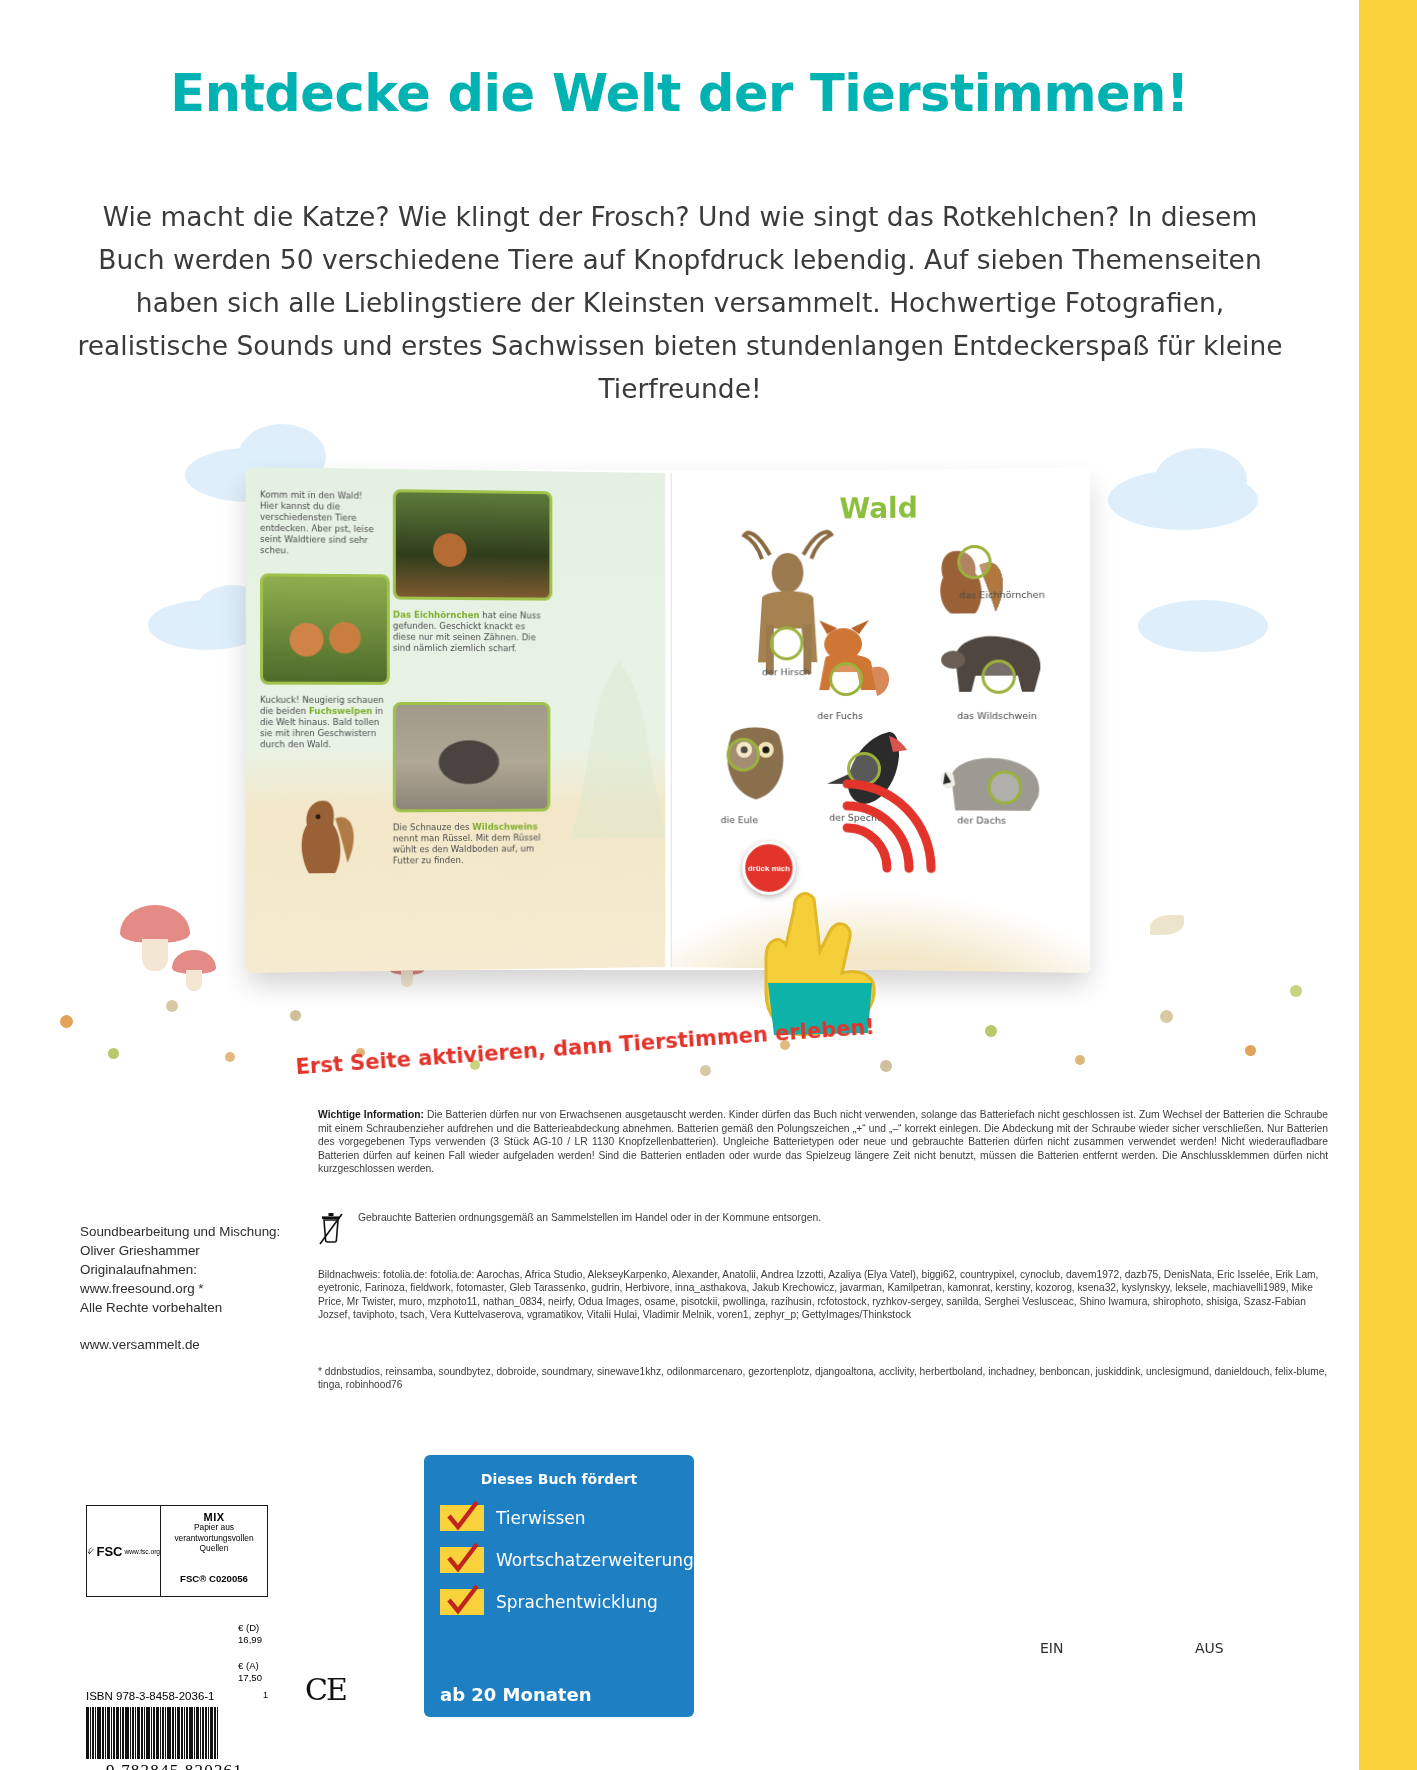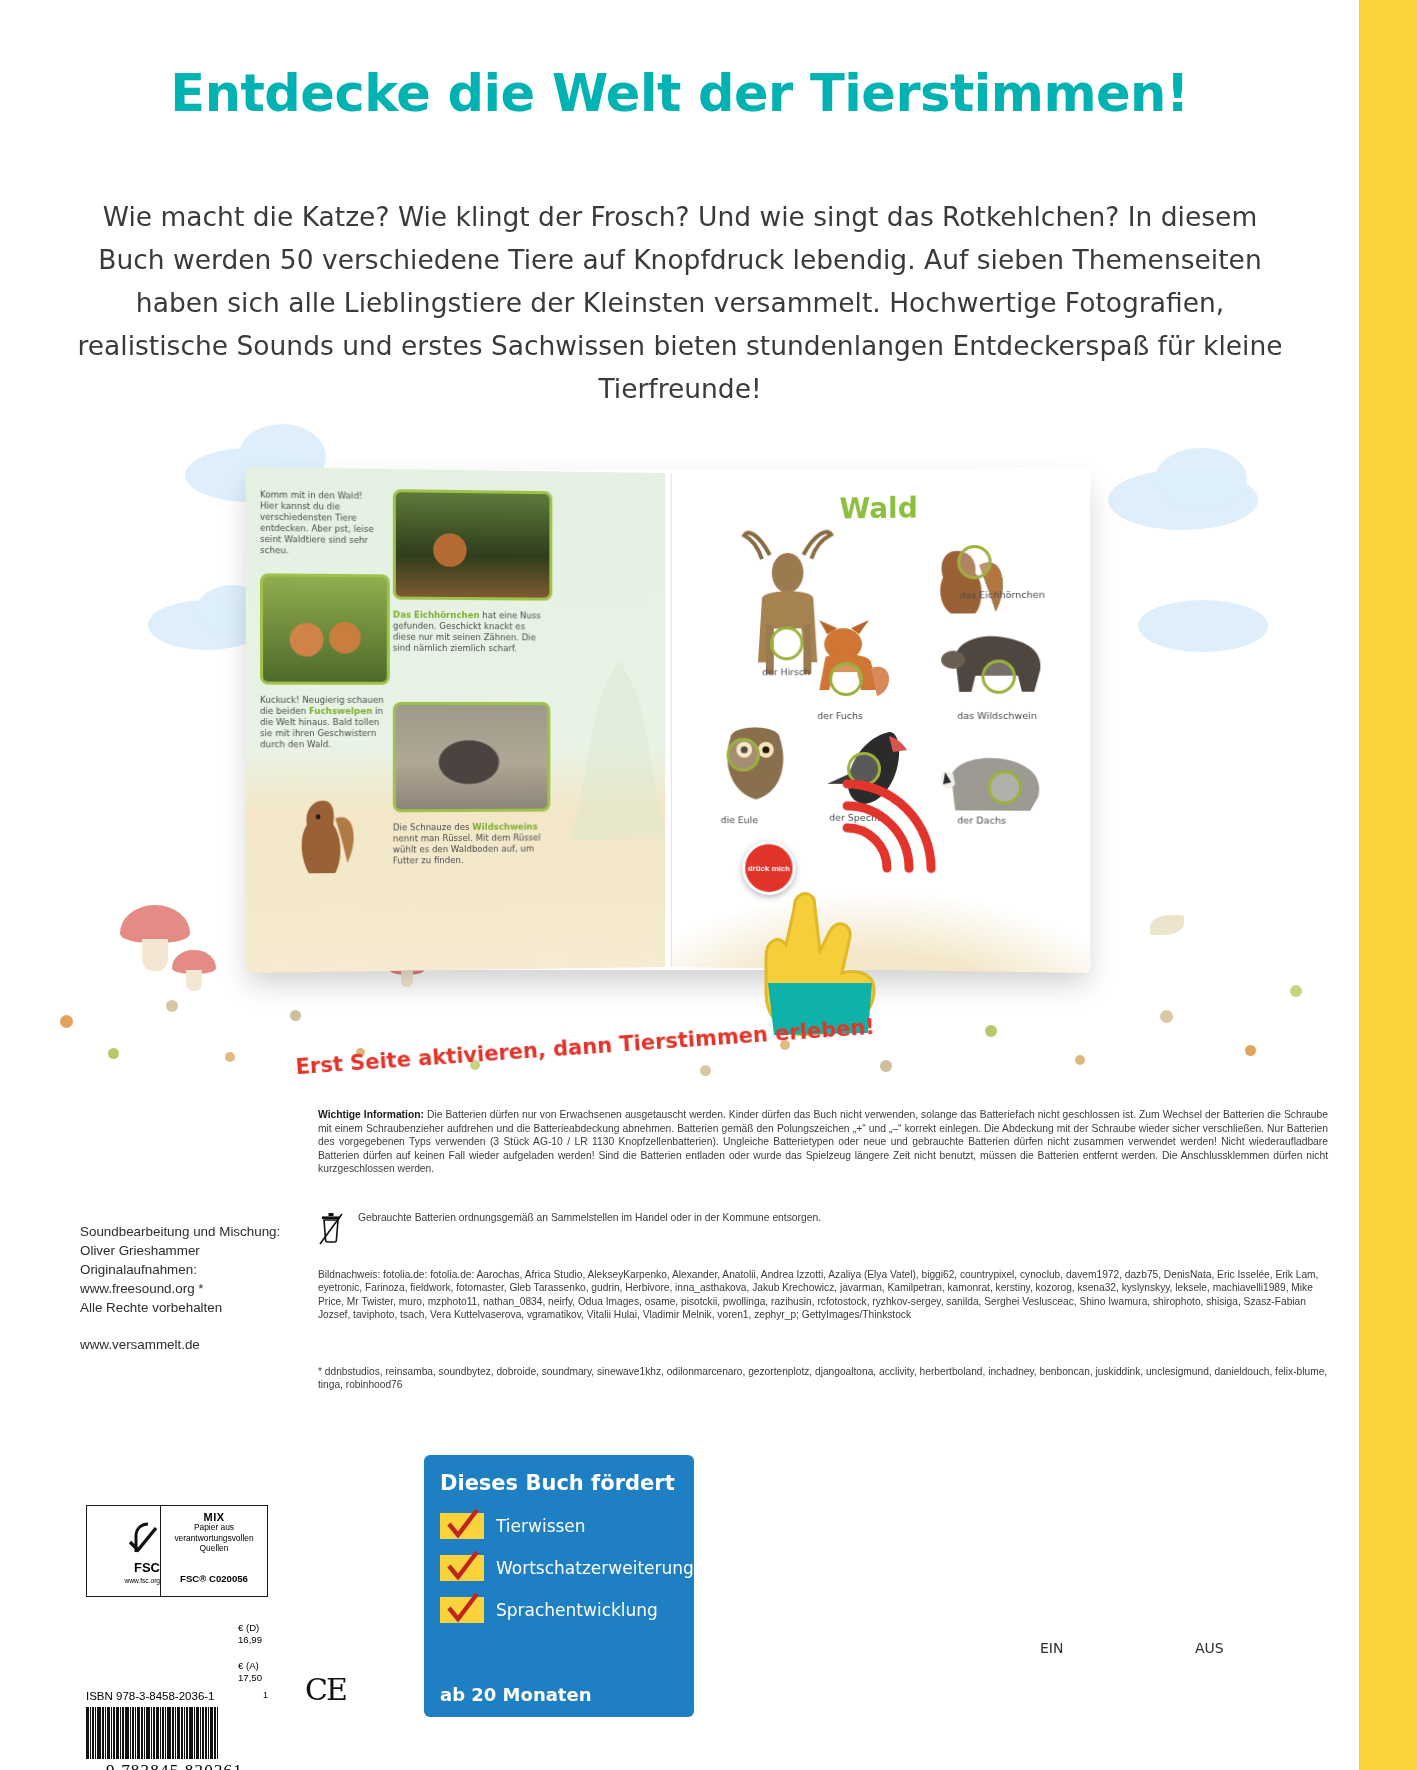--- a/index.html
+++ b/index.html
@@ -232,22 +232,22 @@
   .fsc {
     position: absolute;
     left: 86px; top: 1505px;
     width: 182px; height: 92px;
     border: 1.6px solid #1a1a1a;
     display: flex;
   }
   .fsc-left {
     width: 74px;
     border-right: 1.6px solid #1a1a1a;
-    display: flex; flex-direction: column;
-    align-items: flex-end; justify-content: center;
+    display: flex; flex-direction: row;
+    align-items: center; justify-content: center;
     gap: 2px;
   }
   .fsc-logo { width: 34px; height: 40px; }
   .fsc-left .t { font-size: 13px; font-weight: bold; }
   .fsc-left .u { font-size: 6.6px; }
   .fsc-right {
     flex: 1;
     padding: 6px 5px;
     font-size: 8.4px;
     line-height: 10.4px;
@@ -296,23 +296,24 @@
     position: absolute;
     left: 424px; top: 1455px;
     width: 270px; height: 262px;
     background: #1e7fc2;
     border-radius: 6px;
     color: #fff;
     padding: 14px 16px;
   }
   .promo h4 {
     margin: 2px 0 18px;
-    font-size: 21px;
+    font-size: 14px;
     font-weight: bold;
     font-family: "DejaVu Sans", sans-serif;
+    text-align: center;
   }
   .promo-item {
     display: flex;
     align-items: center;
     margin-bottom: 16px;
   }
   .chk {
     width: 44px; height: 26px;
     background: #f9d23c;
     margin-right: 12px;

